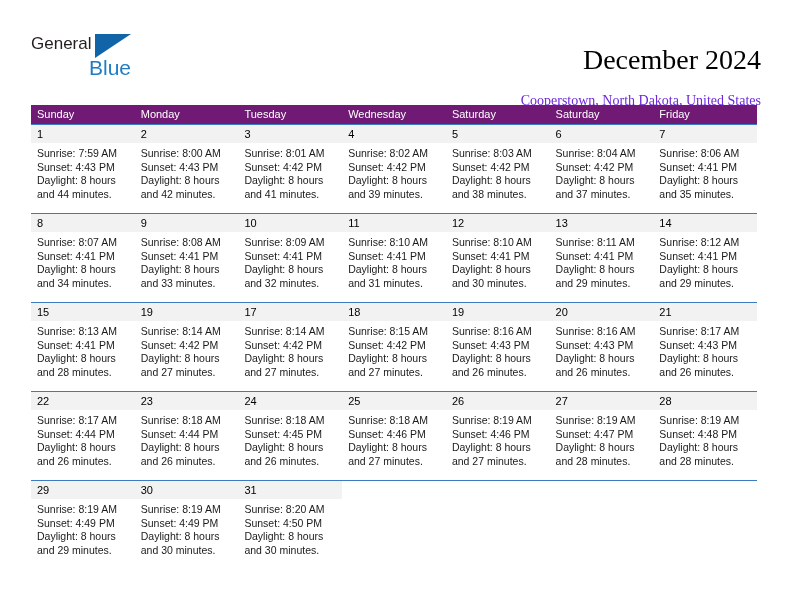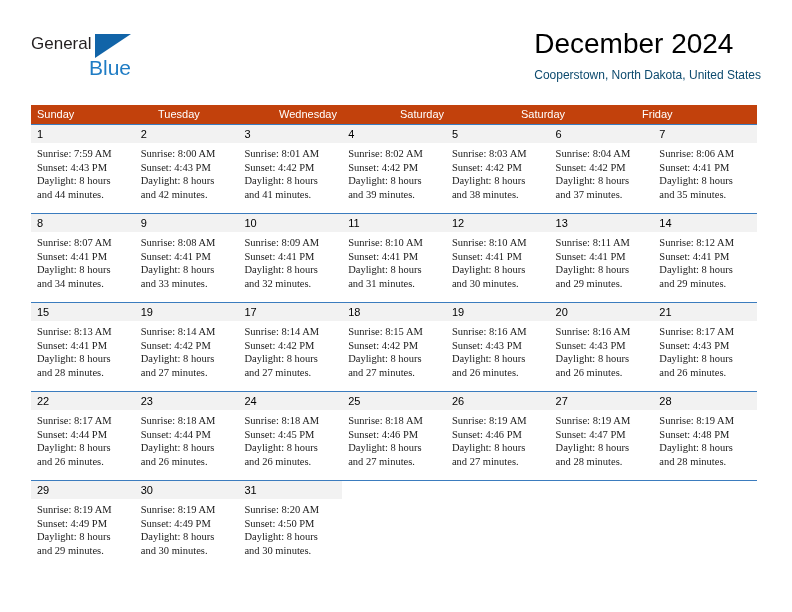--- a/index.html
+++ b/index.html
@@ -58,48 +58,49 @@
     left: 64px;
     top: 3px;
     width: 0;
     height: 0;
     border-left: 36px solid #1164a8;
     border-bottom: 24px solid transparent;
   }
   .title-wrap {
     position: absolute;
     right: 0;
-    top: 0;
-    text-align: left;
+    top: 16px;
+    text-align: right;
+    font-family: Liberation Serif, serif;
   }
   .cal-title {
     font-size: 28px;
     font-weight: normal;
     color: #000000;
     line-height: 36px;
     white-space: nowrap;
   }
   .cal-subtitle {
-    font-size: 12px;
-    color: #0c4a6e;
+    font-size: 14px;
+    color: #6d28d9;
     line-height: 22px;
-    margin-top: 2px;
+    margin-top: 12px;
     white-space: nowrap;
   }
 
   
   .calendar {
     position: absolute;
     left: 31px;
     top: 105px;
     width: 726px;
   }
   .weekday-row {
     display: flex;
-    background: #c2410c;
+    background: #701a75;
     height: 19px;
   }
   .weekday {
     flex: 1 1 0;
     color: #ffffff;
     font-size: 11px;
     line-height: 19px;
     padding-left: 6px;
     box-sizing: border-box;
     white-space: nowrap;
@@ -128,21 +129,20 @@
     background: transparent;
   }
   .daynum {
     font-size: 11px;
     line-height: 18px;
     color: #000000;
     padding-left: 6px;
   }
   .details {
     padding: 4px 5px 0 6px;
-    font-family: Liberation Serif, serif;
   }
   .details div {
     font-size: 10.5px;
     line-height: 13.5px;
     color: #1a1a1a;
     white-space: nowrap;
   }
 </style>
 </head>
 <body>
@@ -161,20 +161,21 @@
       <div class="cal-title">December 2024</div>
       <div class="cal-subtitle">Cooperstown, North Dakota, United States</div>
     </div>
 
   </div>
 
   <div class="calendar">
 
     <div class="weekday-row">
       <div class="weekday">Sunday</div>
+      <div class="weekday">Monday</div>
       <div class="weekday">Tuesday</div>
       <div class="weekday">Wednesday</div>
       <div class="weekday">Saturday</div>
       <div class="weekday">Saturday</div>
       <div class="weekday">Friday</div>
     </div>
 
     <div class="week">
       <div class="daycell">
         <div class="daynum-band">

